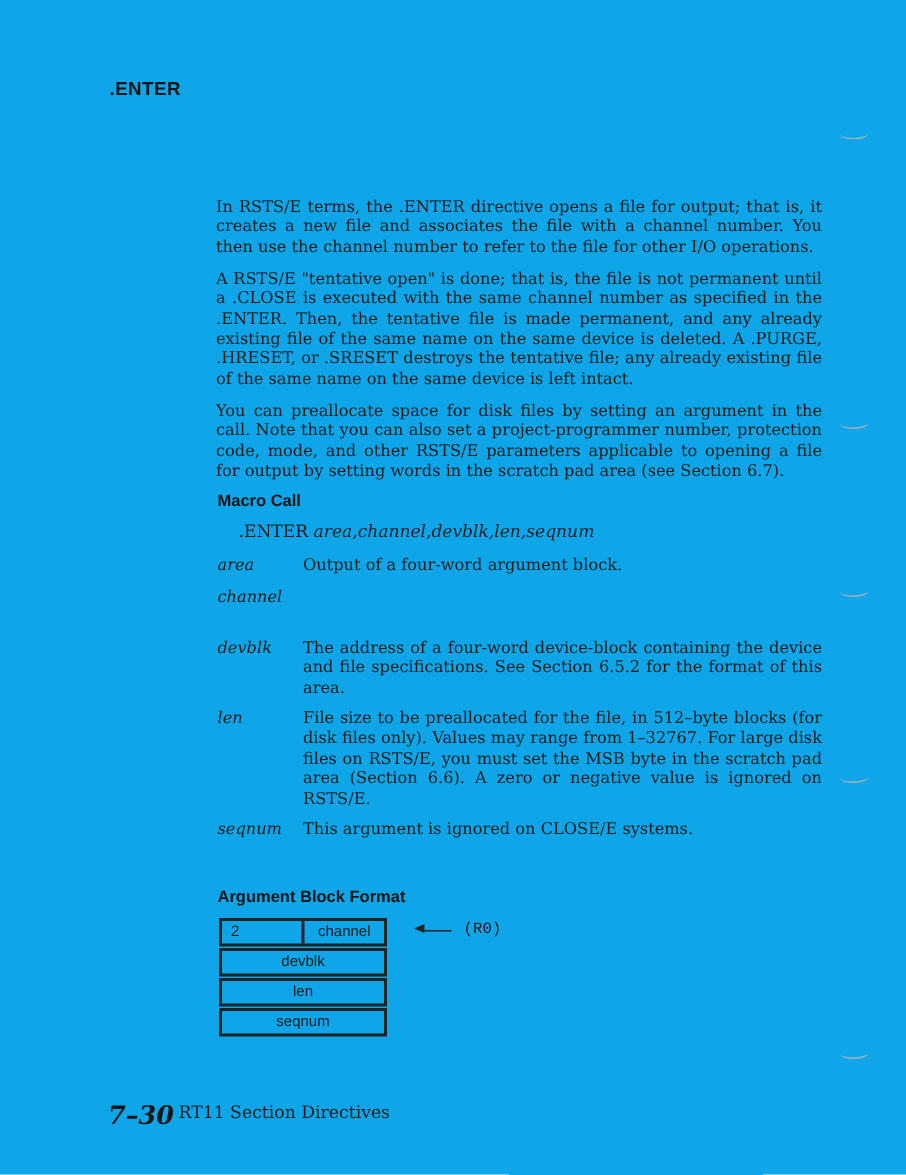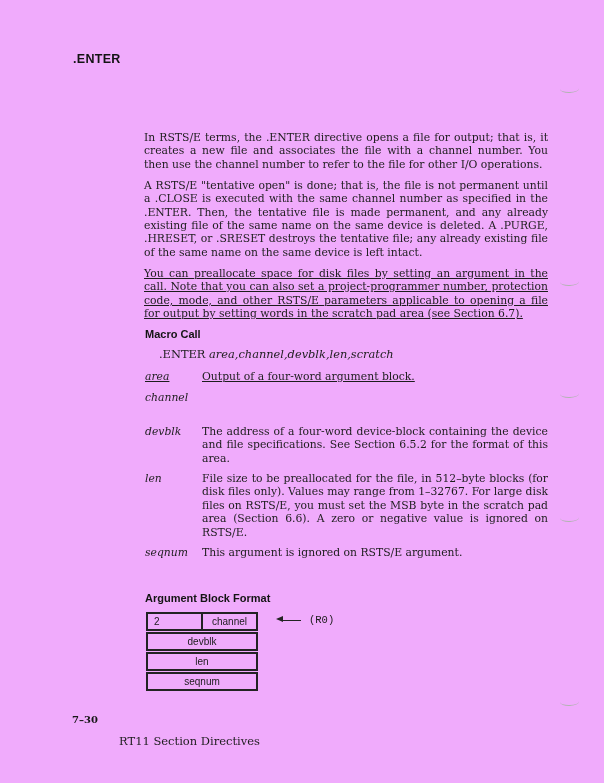--- a/index.html
+++ b/index.html
@@ -1,20 +1,20 @@
 <!DOCTYPE html>
 <html><head>
 <meta charset="utf-8">
 <style>
   html,body { margin:0; padding:0; background:#e8e8e8; }
   .page {
     position:relative;
     width:604px; height:783px;
     margin:0 auto;
-    background:#f0abfc;
+    background:#0ea5e9;
     overflow:hidden;
     color:#1b1b1b;
     font-family:"DejaVu Serif", serif;
   }
   
   .running-head {
     position:absolute; top:52px; left:73px;
     font-family:"Liberation Sans", sans-serif;
     font-weight:bold; font-size:12.5px; letter-spacing:.3px; color:#141414;
   }
@@ -24,42 +24,42 @@
     font-weight:bold; font-size:15px; letter-spacing:.2px; color:#111;
   }
   
   .para {
     position:absolute; left:144px; width:404px;
     font-size:10.8px; line-height:13.4px;
     text-align:justify; color:#1d1d1d;
   }
   .p1 { top:120px; }
   .p2 { top:168px; }
-  .p3 { top:256px;text-decoration:underline; }
+  .p3 { top:256px; }
   
   .macro-heading, .abf-heading {
     position:absolute; left:145px;
     font-family:"Liberation Sans", sans-serif;
     font-weight:bold; font-size:11px; color:#141414;
   }
   .macro-heading { top:328px; }
   .macro-line {
     position:absolute; top:347px; left:159px;
     font-size:11.4px; color:#1d1d1d;
   }
   .macro-line .args { font-style:italic; }
   
   .def-row {
     position:absolute; left:145px; width:403px;
     display:grid; grid-template-columns:57px 346px;
     font-size:10.8px; line-height:13.4px; color:#1d1d1d;
   }
   .def-term { font-style:italic; }
   .def-desc { text-align:justify; }
-  .d-area   { top:370px;text-decoration:underline; }
+  .d-area   { top:370px; }
   .d-channel{ top:391px; }
   .d-devblk { top:425px; }
   .d-len    { top:472px; }
   .d-seqnum { top:546px; }
   
   .abf-heading { top:592px; }
   .abf-table { position:absolute; top:612px; left:146px; width:112px; }
   .abf-row {
     box-sizing:border-box;
     border:2px solid #232323;
@@ -87,22 +87,22 @@
     border-bottom:3.8px solid transparent;
     border-right:7px solid #232323;
   }
   .r0-label {
     position:absolute; top:614px; left:309px;
     font-family:Liberation Mono, monospace;
     font-size:10.5px; color:#1a1a1a;
   }
   
   .footer-page-number {
-    position:absolute; top:714px; left:72px;
-    font-size:10px; font-weight:bold; color:#161616;
+    position:absolute; top:734px; left:72px;
+    font-size:17px; font-weight:bold; color:#161616;font-style:italic;
   }
   .footer-title {
     position:absolute; top:734px; left:119px;
     font-size:11.5px; color:#1d1d1d;
   }
   
   .edge-mark {
     position:absolute; left:560px; width:19px; height:7px;
     border-bottom:1.4px solid #b3b3b3;
     border-radius:50%;
@@ -120,40 +120,40 @@
 <div class="page">
 
   <div class="running-head">.ENTER</div>
 
 
   <p class="para p1">In RSTS/E terms, the .ENTER directive opens a file for output; that is, it creates a new file and associates the file with a channel number. You then use the channel number to refer to the file for other I/O operations.</p>
   <p class="para p2">A RSTS/E "tentative open" is done; that is, the file is not permanent until a .CLOSE is executed with the same channel number as specified in the .ENTER. Then, the tentative file is made permanent, and any already existing file of the same name on the same device is deleted. A .PURGE, .HRESET, or .SRESET destroys the tentative file; any already existing file of the same name on the same device is left intact.</p>
   <p class="para p3">You can preallocate space for disk files by setting an argument in the call. Note that you can also set a project-programmer number, protection code, mode, and other RSTS/E parameters applicable to opening a file for output by setting words in the scratch pad area (see Section 6.7).</p>
 
   <div class="macro-heading">Macro Call</div>
-  <div class="macro-line"><span>.ENTER</span><span>&nbsp;</span><span class="args">area,channel,devblk,len,scratch</span></div>
+  <div class="macro-line"><span>.ENTER</span><span>&nbsp;</span><span class="args">area,channel,devblk,len,seqnum</span></div>
 
   <div class="def-row d-area">
     <span class="def-term">area</span>
     <span class="def-desc">Output of a four-word argument block.</span>
   </div>
   <div class="def-row d-channel">
     <span class="def-term">channel</span>
   </div>
   <div class="def-row d-devblk">
     <span class="def-term">devblk</span>
     <span class="def-desc">The address of a four-word device-block containing the device and file specifications. See Section 6.5.2 for the format of this area.</span>
   </div>
   <div class="def-row d-len">
     <span class="def-term">len</span>
     <span class="def-desc">File size to be preallocated for the file, in 512–byte blocks (for disk files only). Values may range from 1–32767. For large disk files on RSTS/E, you must set the MSB byte in the scratch pad area (Section 6.6). A zero or negative value is ignored on RSTS/E.</span>
   </div>
   <div class="def-row d-seqnum">
     <span class="def-term">seqnum</span>
-    <span class="def-desc">This argument is ignored on RSTS/E argument.</span>
+    <span class="def-desc">This argument is ignored on CLOSE/E systems.</span>
   </div>
 
   <div class="abf-heading">Argument Block Format</div>
 
   <div class="abf-table">
     <div class="abf-row">
       <span class="abf-cell-left">2</span>
       <span class="abf-cell-right">channel</span>
     </div>
     <div class="abf-row">

